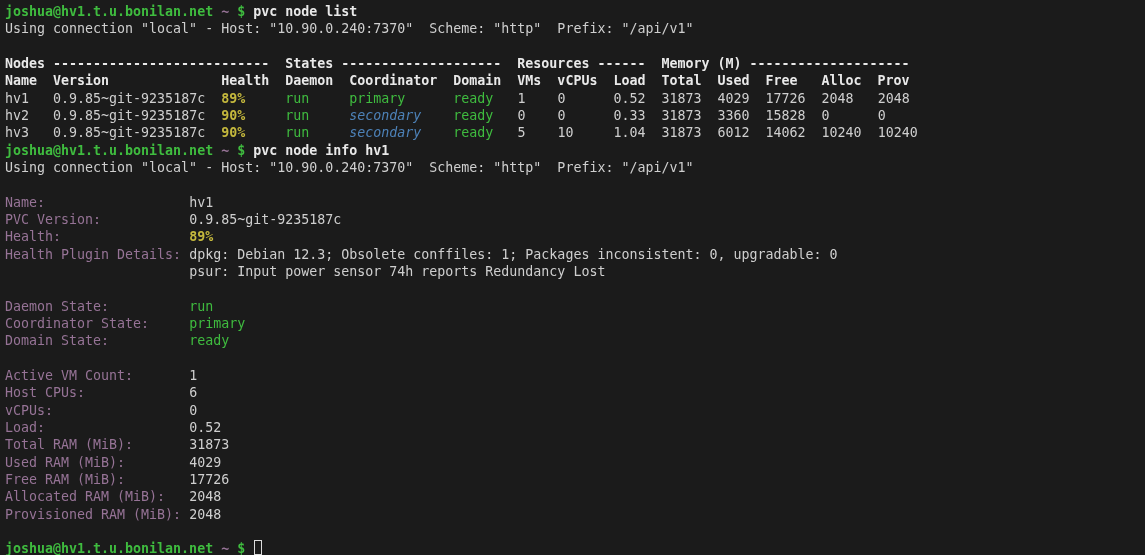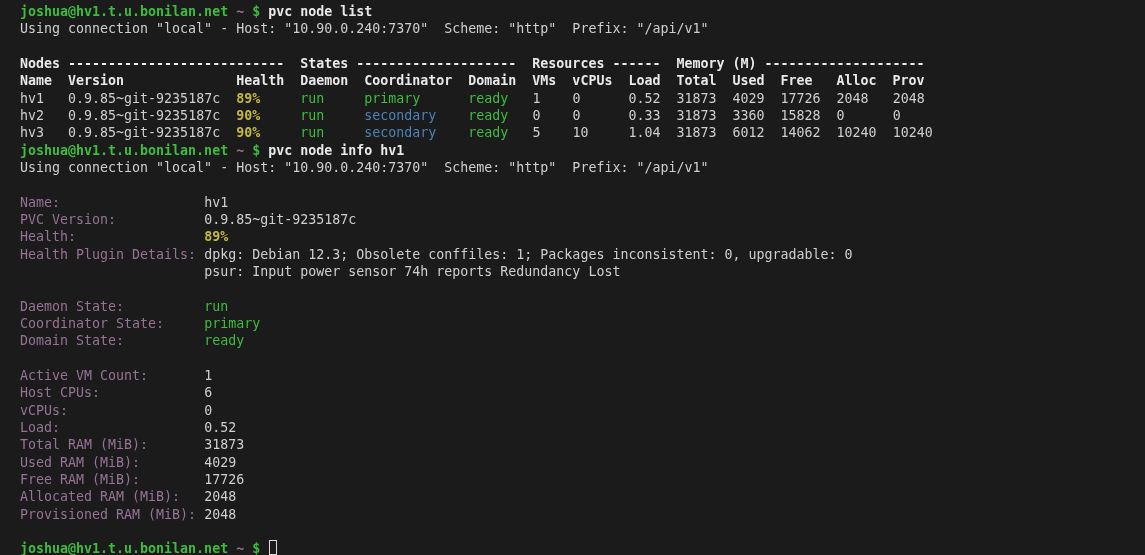--- a/index.html
+++ b/index.html
@@ -5,35 +5,35 @@
   html, body {
     margin: 0;
     padding: 0;
     background: #1b1b1b;
   }
   #terminal {
     width: 1145px;
     height: 555px;
     box-sizing: border-box;
     background: var(--bg, #1b1b1b);
-    padding: 3px 0 0 20px;
+    padding: 3px 0 0 5px;
     font-family: "DejaVu Sans Mono", "Liberation Mono", monospace;
     font-size: 13.3px;
     line-height: 17.34px;
     white-space: pre;
     overflow: hidden;
     cursor: text;
   }
   .line { height: 17.34px; }
   .c-fg { color: var(--fg, #cfcfcf); }
   .c-b  { color: var(--bold, #e9e9e9); font-weight: bold; }
   .c-g  { color: var(--green, #3fbc3f); }
   .c-gb { color: var(--green, #3fbc3f); font-weight: bold; }
   .c-y  { color: var(--yellow, #c4b83d); font-weight: bold; }
-  .c-bl { color: var(--blue, #4d82b8); }
+  .c-bl { color: var(--blue, #4d82b8); font-style: italic; }
   .c-p  { color: var(--purple, #967396); text-align: right; }
   .c-pb { color: var(--purple, #967396); font-weight: bold; }
   .cursor {
     display: inline-block;
     width: 6px;
     height: 13px;
     border: 1.5px solid var(--cursor, #dcdcdc);
     vertical-align: -2px;
     margin-left: 1px;
   }

